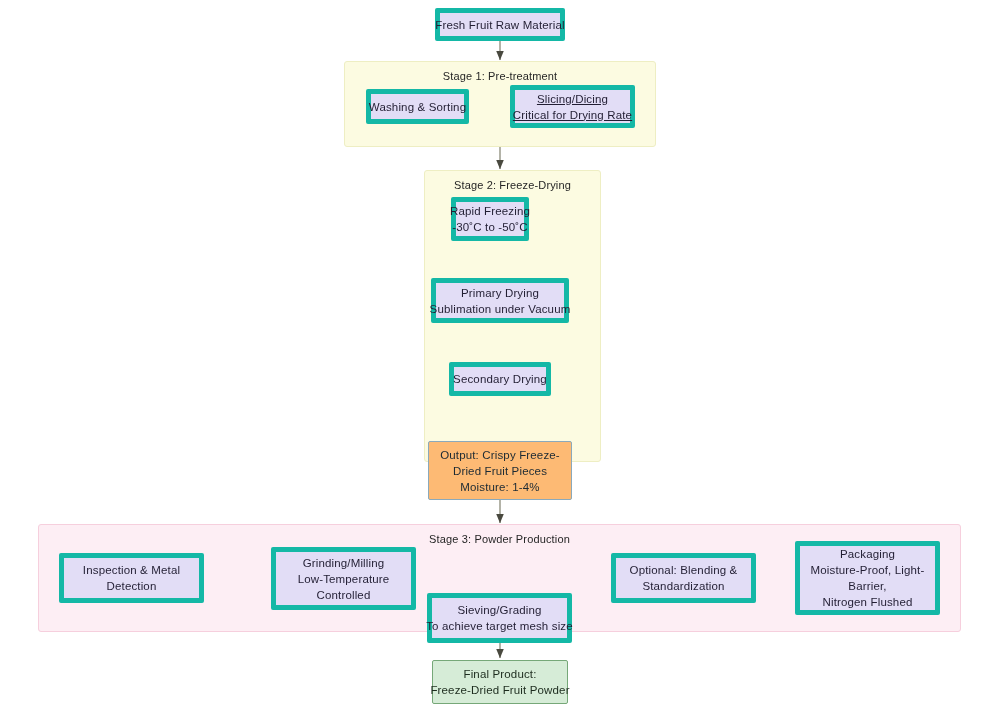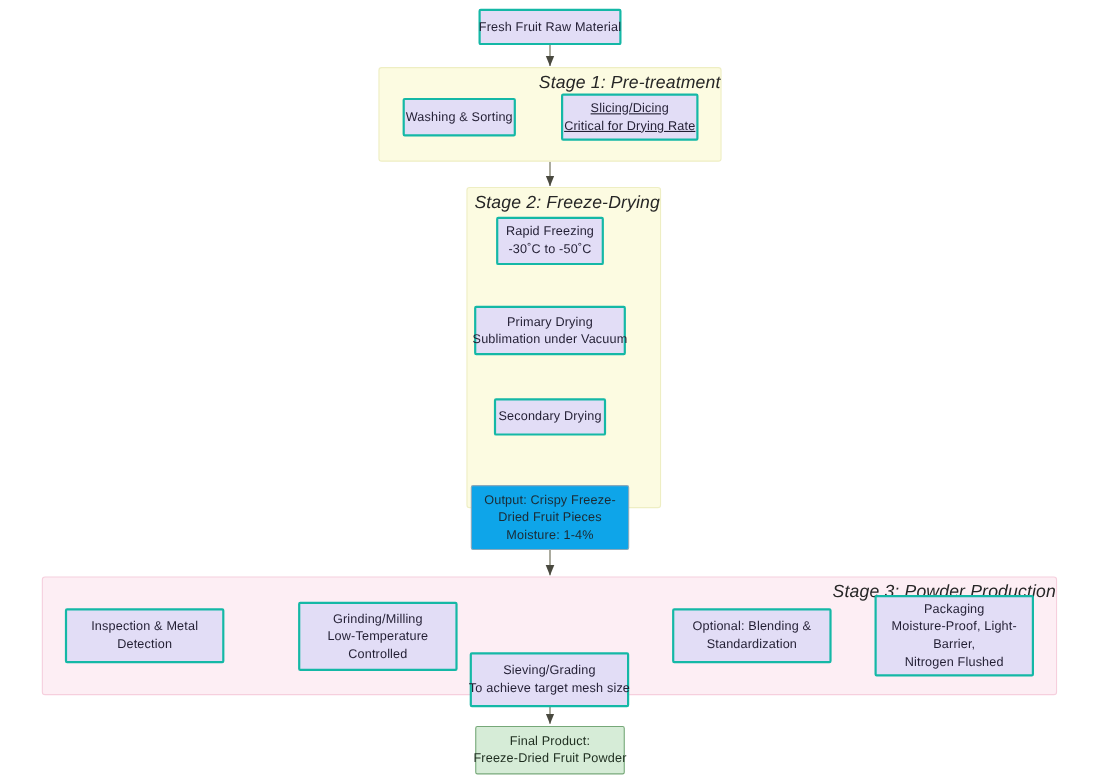--- a/index.html
+++ b/index.html
@@ -32,26 +32,26 @@
     font-size: 11.5px;
     line-height: 16px;
     border-radius: 2px;
     letter-spacing: 0.15px;
   }
   .node .ln { display: block; white-space: nowrap; }
 
   
   .n-proc {
     background: #e2ddf6;
-    border: 2px solid #14b8a6;
+    border: 5px solid #14b8a6;
     color: #221e33;
   }
   
   .n-output {
-    background: #0ea5e9;
+    background: #fdba74;
     border: 1px solid #8aa9bb;
     color: #1c2a33;
   }
   
   .n-final {
     background: #d6ecd7;
     border: 1px solid #76a878;
     color: #1d2c1e;
   }
 
@@ -67,26 +67,25 @@
   }
   .sub-pink {
     background: #fdeef4;
     border: 1px solid #f6cfdd;
   }
   .sub-title {
     position: absolute;
     top: 7px;
     left: 0;
     width: 100%;
-    text-align: right;
-    font-size: 16px;
+    text-align: center;
+    font-size: 11px;
     line-height: 14px;
     color: #262626;
     letter-spacing: 0.15px;
-    font-style: italic;
   }
   #edges { position: absolute; left:0; top:0; width:1000px; height:712px; pointer-events:none; }
 </style>
 </head>
 <body>
 
 <div id="canvas">
 
   <svg id="edges" viewBox="0 0 1000 712" xmlns="http://www.w3.org/2000/svg">
     <defs>
@@ -136,21 +135,21 @@
 
   <div class="node n-proc" style="left:510px; top:85px; width:125px; height:43px;text-decoration:underline;">
     <span class="ln">Slicing/Dicing</span>
     <span class="ln">Critical for Drying Rate</span>
   </div>
 
   <div class="sub sub-yellow" style="left:424px; top:170px; width:177px; height:292px;">
     <div class="sub-title">Stage 2: Freeze-Drying</div>
   </div>
 
-  <div class="node n-proc" style="left:451px; top:197px; width:98px; height:44px;">
+  <div class="node n-proc" style="left:451px; top:197px; width:78px; height:44px;">
     <span class="ln">Rapid Freezing</span>
     <span class="ln">-30˚C to -50˚C</span>
   </div>
 
   <div class="node n-proc" style="left:431px; top:278px; width:138px; height:45px;">
     <span class="ln">Primary Drying</span>
     <span class="ln">Sublimation under Vacuum</span>
   </div>
 
   <div class="node n-proc" style="left:449px; top:362px; width:102px; height:34px;">

